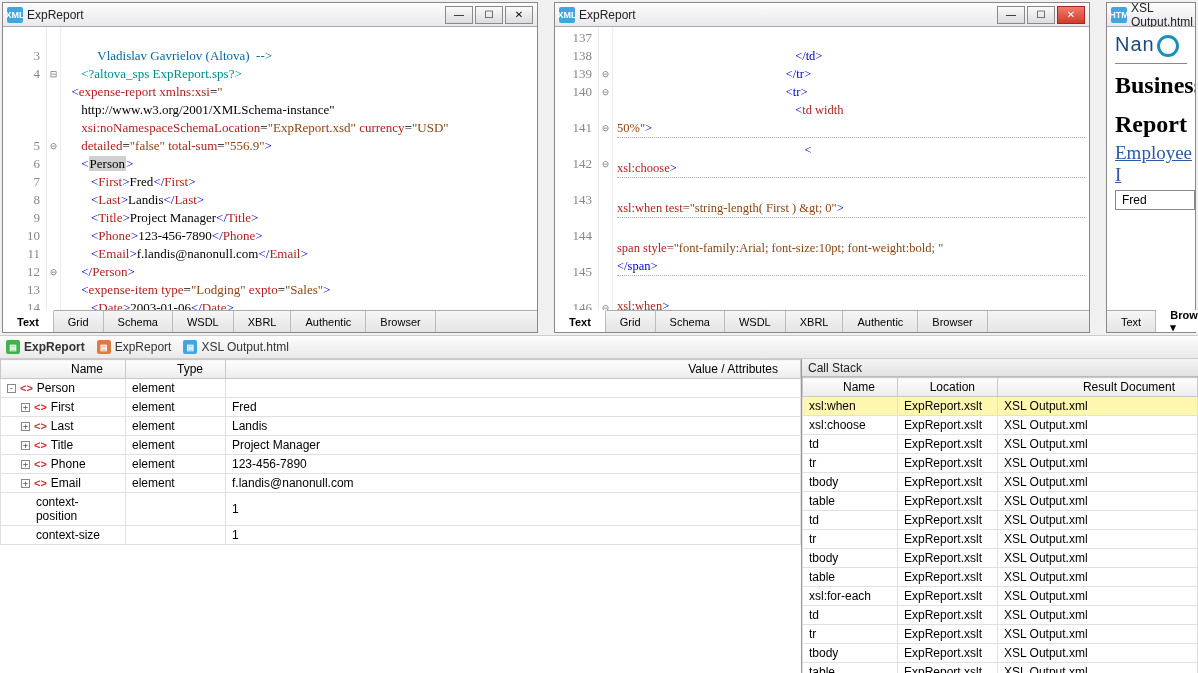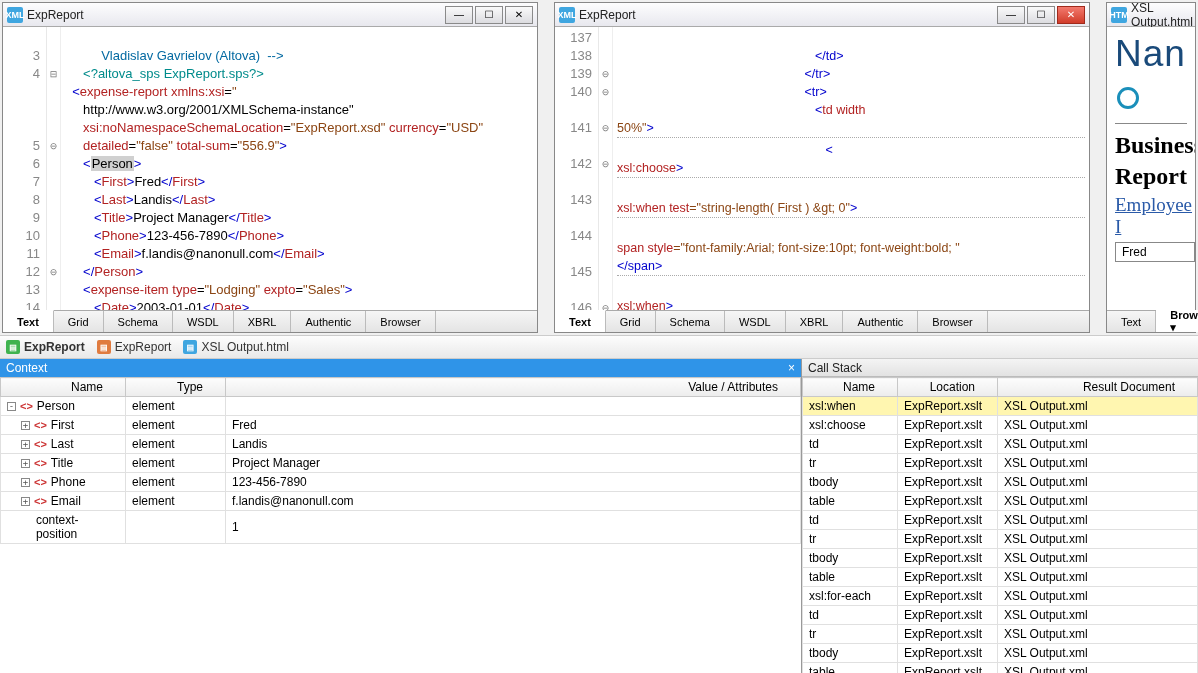--- a/index.html
+++ b/index.html
@@ -11,21 +11,21 @@
 .editor-pane.mid { width: 536px; }
 .editor-pane.right { flex: 1; min-width: 0; }
 .titlebar { height: 24px; background: linear-gradient(#fdfdfe,#e8e8ee); border-bottom: 1px solid #aaa; display: flex; align-items: center; padding: 0 4px; gap: 4px; }
 .titlebar .ticon { width: 16px; height: 16px; display: inline-flex; align-items: center; justify-content: center; font-size: 9px; font-weight: bold; }
 .ticon.xml { background: #3fa6e0; color: #fff; border-radius: 2px; }
 .ticon.html { background: #3fa6e0; color: #fff; border-radius: 2px; }
 .titlebar .title { flex: 1; font-size: 12px; color: #222; }
 .winbtns { display: flex; gap: 2px; }
 .winbtn { width: 28px; height: 18px; border: 1px solid #8a8a8a; background: linear-gradient(#fafafa,#dcdce0); display: flex; align-items: center; justify-content: center; font-size: 10px; cursor: pointer; }
 .winbtn.close-red { background: linear-gradient(#f37a6e,#d13c2a); color: #fff; border-color: #a02a1c; }
-.editor-body { flex: 1; display: flex; overflow: hidden; background: #fff; font-family: Liberation Sans, sans-serif; font-size: 13px; }
+.editor-body { flex: 1; display: flex; overflow: hidden; background: #fff; font-family: Liberation Serif, serif; font-size: 13px; }
 .gutter { width: 44px; background: #fff; border-right: 1px solid #e8e8e8; text-align: right; padding: 2px 6px 2px 2px; color: #888; line-height: 18px; }
 .fold { width: 14px; background: #fff; border-right: 1px solid #eee; padding-top: 2px; line-height: 18px; text-align: center; color: #777; font-size: 9px; }
 .code { flex: 1; padding: 2px 4px; overflow: hidden; line-height: 18px; white-space: pre; }
 .tag-br { color: #0000cd; }
 .tag-name { color: #b22222; }
 .attr-name { color: #b22222; }
 .attr-val { color: #8b4513; }
 .txt { color: #000; }
 .comment { color: #0369a1; }
 .pi { color: #008b8b; }
@@ -51,24 +51,24 @@
 .panel-header .close-x { margin-left: auto; font-family: Arial; cursor: pointer; }
 .grid { flex: 1; overflow: auto; background: #fff; }
 .grid table { width: 100%; border-collapse: collapse; table-layout: fixed; }
 .grid th { background: linear-gradient(#fdfdfd,#ececec); border: 1px solid #c8c8c8; text-align: right; font-weight: normal; font-size: 12px; padding: 2px 22px; }
 .grid td { border: 1px solid #e0e0e0; padding: 2px 6px; font-size: 12px; height: 18px; }
 .grid tr.sel td { background: #fff6b0; }
 .tree-cell { display: flex; align-items: center; gap: 4px; }
 .expander { width: 9px; height: 9px; border: 1px solid #888; display: inline-flex; align-items: center; justify-content: center; font-size: 9px; line-height: 7px; cursor: pointer; color: #555; font-family: monospace; }
 .elem-icon { color: #c33; font-weight: bold; font-size: 11px; }
 .preview { flex: 1; background: #fff; padding: 6px 8px; overflow: hidden; }
-.preview .logo { font-size: 37px; font-weight: 300; color: #1a4a7a; letter-spacing: 1px; }
+.preview .logo { font-size: 20px; font-weight: 300; color: #1a4a7a; letter-spacing: 1px; }
 .preview .logo .oo { color: #1a8fba; display:inline-block; border:3px solid #1a8fba; border-radius:50%; width:22px; height:22px; vertical-align:middle; margin-left:2px;}
 .preview h1 { font-family: Georgia, serif; font-size: 24px; font-weight: bold; margin-top: 8px; }
-.preview h1.sub { margin-top: 4px; font-family: Liberation Serif, serif; }
+.preview h1.sub { margin-top: 12px; font-family: Liberation Serif, serif; }
 .preview .emp { font-family: Georgia, serif; font-size: 19px; color: #2a5aa8; text-decoration: underline; margin-top: 4px; }
 .preview .val { border: 1px solid #888; padding: 2px 6px; margin-top: 4px; display: inline-block; min-width: 80px; }
 </style>
 </head>
 <body>
 
 <div class="app">
   <div class="editors-row">
 
     <div class="editor-pane left">
@@ -92,21 +92,21 @@
      <span class="attr-name">xsi:noNamespaceSchemaLocation</span><span class="txt">=</span><span class="attr-val">"ExpReport.xsd"</span> <span class="attr-name">currency</span><span class="txt">=</span><span class="attr-val">"USD"</span>
      <span class="attr-name">detailed</span><span class="txt">=</span><span class="attr-val">"false"</span> <span class="attr-name">total-sum</span><span class="txt">=</span><span class="attr-val">"556.9"</span><span class="tag-br">&gt;</span>
      <span class="tag-br">&lt;</span><span class="hl">Person</span><span class="tag-br">&gt;</span>
         <span class="tag-br">&lt;</span><span class="tag-name">First</span><span class="tag-br">&gt;</span><span class="txt">Fred</span><span class="tag-br">&lt;/</span><span class="tag-name">First</span><span class="tag-br">&gt;</span>
         <span class="tag-br">&lt;</span><span class="tag-name">Last</span><span class="tag-br">&gt;</span><span class="txt">Landis</span><span class="tag-br">&lt;/</span><span class="tag-name">Last</span><span class="tag-br">&gt;</span>
         <span class="tag-br">&lt;</span><span class="tag-name">Title</span><span class="tag-br">&gt;</span><span class="txt">Project Manager</span><span class="tag-br">&lt;/</span><span class="tag-name">Title</span><span class="tag-br">&gt;</span>
         <span class="tag-br">&lt;</span><span class="tag-name">Phone</span><span class="tag-br">&gt;</span><span class="txt">123-456-7890</span><span class="tag-br">&lt;/</span><span class="tag-name">Phone</span><span class="tag-br">&gt;</span>
         <span class="tag-br">&lt;</span><span class="tag-name">Email</span><span class="tag-br">&gt;</span><span class="txt">f.landis@nanonull.com</span><span class="tag-br">&lt;/</span><span class="tag-name">Email</span><span class="tag-br">&gt;</span>
      <span class="tag-br">&lt;/</span><span class="tag-name">Person</span><span class="tag-br">&gt;</span>
      <span class="tag-br">&lt;</span><span class="tag-name">expense-item</span> <span class="attr-name">type</span><span class="txt">=</span><span class="attr-val">"Lodging"</span> <span class="attr-name">expto</span><span class="txt">=</span><span class="attr-val">"Sales"</span><span class="tag-br">&gt;</span>
-        <span class="tag-br">&lt;</span><span class="tag-name">Date</span><span class="tag-br">&gt;</span><span class="txt">2003-01-01</span><span class="tag-br">&lt;/</span><span class="tag-name">Date</span><span class="tag-br">&gt;</span>
+        <span class="tag-br">&lt;</span><span class="tag-name">Date</span><span class="tag-br">&gt;</span><span class="txt">2003-01-06</span><span class="tag-br">&lt;/</span><span class="tag-name">Date</span><span class="tag-br">&gt;</span>
         
      
         </div>
       </div>
       <div class="editor-tabs" id="etabs-left">
           <div class="etab active">Text</div>
           <div class="etab">Grid</div>
           <div class="etab">Schema</div>
           <div class="etab">WSDL</div>
           <div class="etab">XBRL</div>
@@ -183,24 +183,20 @@
         <span>ExpReport</span>
       </div>
       <div class="doc-tab">
         <span class="dicon blue">▤</span>
         <span>XSL Output.html</span>
       </div>
     </div>
 
   <div class="panels-row">
     <div class="panel context">
-      <div class="panel-header">
-        <span>Context</span>
-        <span class="close-x">×</span>
-      </div>
       <div class="grid">
         <table>
           <colgroup>
               <col style="width:125px">
               <col style="width:100px">
               <col>
             </colgroup>
           <thead>
               <tr id="ctx-head">
                 <th>Name</th>
@@ -278,20 +274,30 @@
               <tr>
                 <td>
                   <span class="tree-cell" style="padding-left:14px">
                     <span style="width:11px;display:inline-block"></span>
                     <span>context-position</span>
                   </span>
                 </td>
                 <td></td>
                 <td>1</td>
               </tr>
+              <tr>
+                <td>
+                  <span class="tree-cell" style="padding-left:14px">
+                    <span style="width:11px;display:inline-block"></span>
+                    <span>context-size</span>
+                  </span>
+                </td>
+                <td></td>
+                <td>1</td>
+              </tr>
             </tbody>
         </table>
       </div>
     </div>
     <div class="panel stack">
       <div class="panel-header">
         <span>Call Stack</span>
       </div>
       <div class="grid">
         <table>

